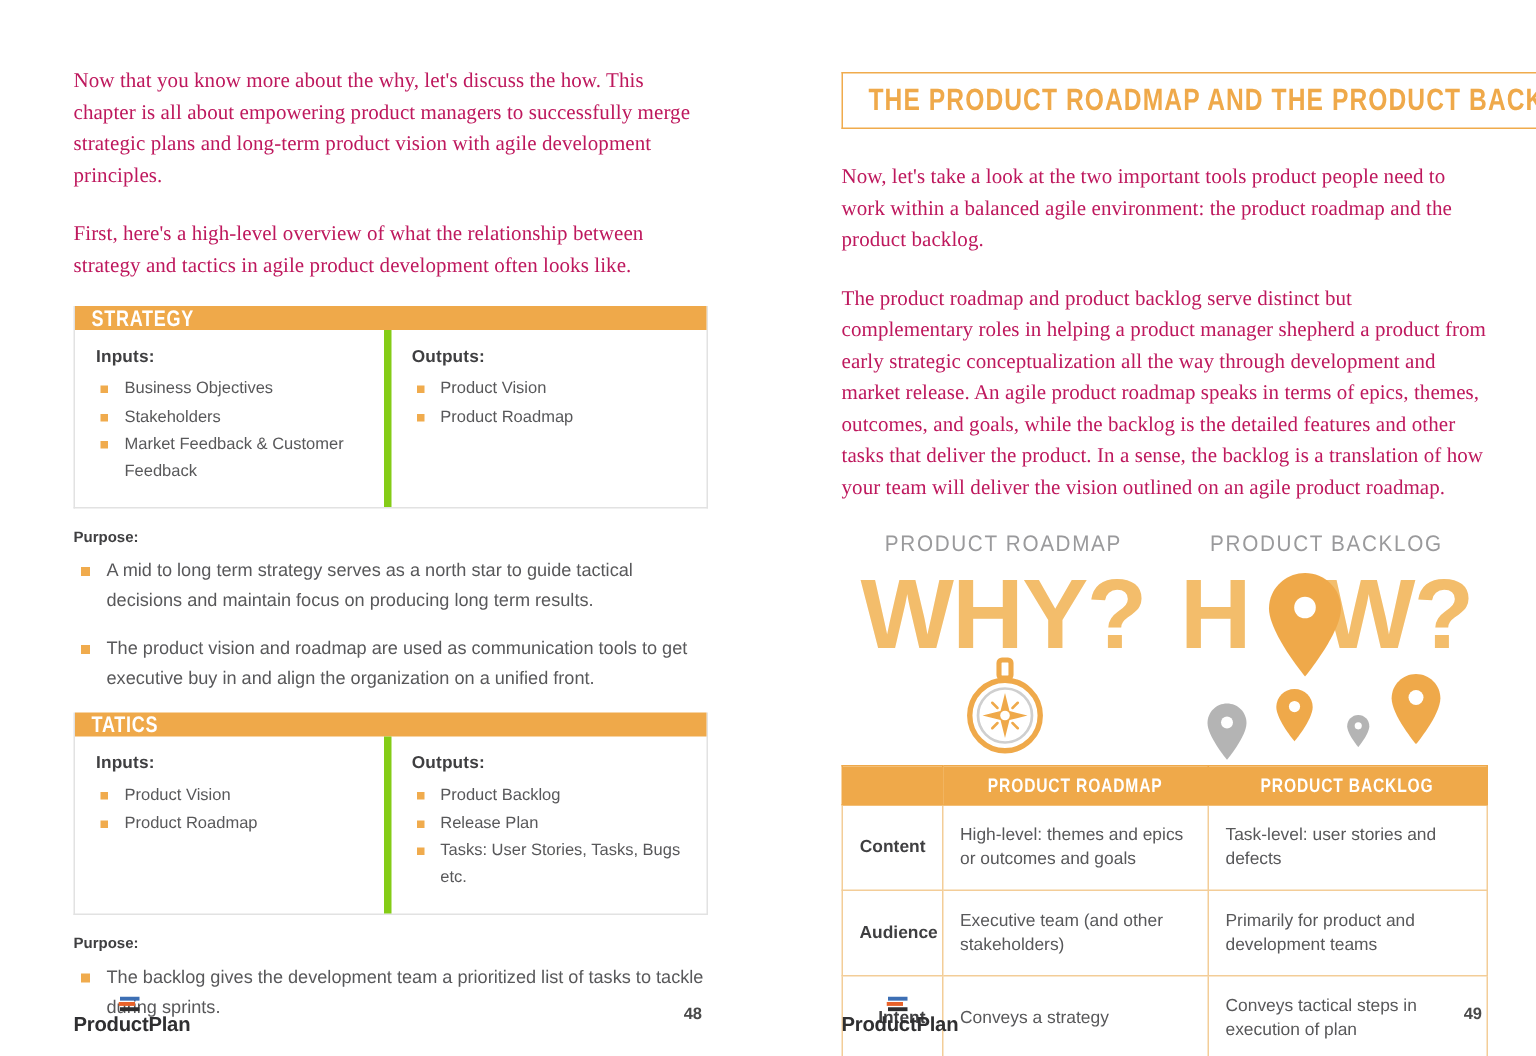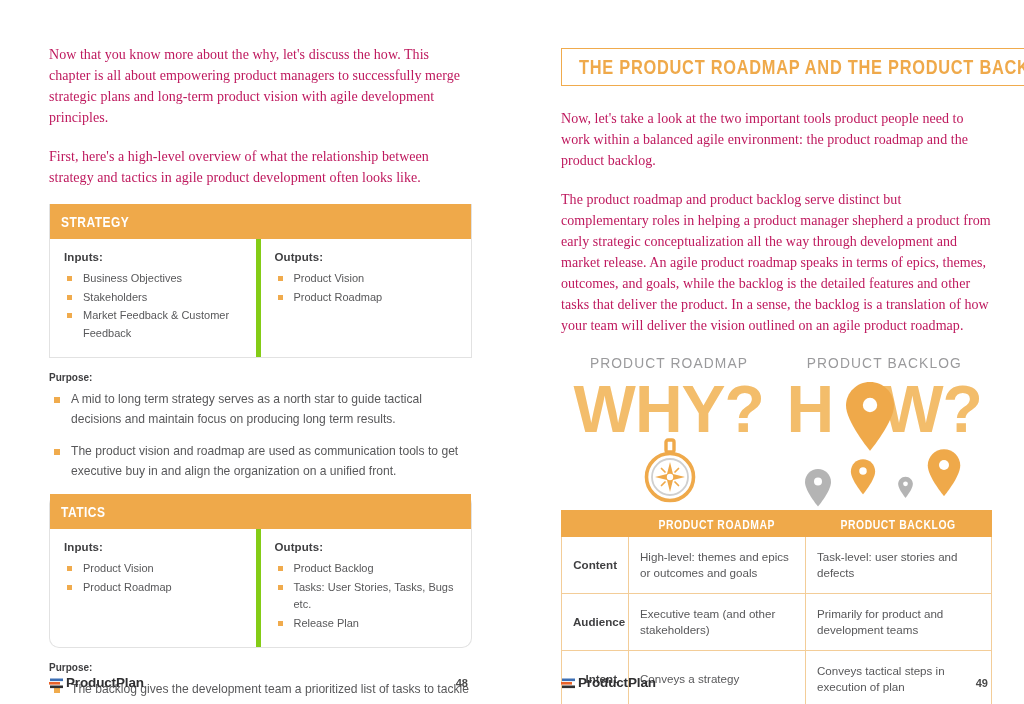--- a/index.html
+++ b/index.html
@@ -55,21 +55,21 @@
 
   
   .panel {
     border: 1px solid #e2e2e2;
     border-top: none;
     margin: 0 0 4px 0;
     background: #fff;
   }
   .panel-head {
     background: #efa94a;
-    height: 35px;
+    height: 16px;
     display: flex;
     align-items: center;
     padding-left: 11px;
   }
   .panel-head .cond {
     color: #ffffff;
     font-size: 15px;
   }
   .panel-cols {
     display: flex;
@@ -267,20 +267,21 @@
     right: 0;
     bottom: 14px;
     display: flex;
     align-items: center;
   }
   .footer.left-page  { padding: 0 44px 0 49px; }
   .footer.right-page { padding: 0 36px 0 49px; }
   .logo {
     display: flex;
     align-items: center;
+    flex-direction: column;
   }
   .logo-mark {
     width: 15px;
     height: 13px;
     margin-right: 2px;
     position: relative;
     top: 1px;
   }
   .logo-text {
     font-size: 13.5px;
@@ -329,38 +330,38 @@
         </div>
       </div>
     </div>
 
     <div class="purpose-title">Purpose:</div>
     <ul class="purpose">
       <li>A mid to long term strategy serves as a north star to guide tactical decisions and maintain focus on producing long term results.</li>
       <li>The product vision and roadmap are used as communication tools to get executive buy in and align the organization on a unified front.</li>
     </ul>
 
-    <div class="panel" style="margin-top:4px;border-radius:10px;">
+    <div class="panel" style="margin-top:4px;">
       <div class="panel-head">
         <span class="cond">TATICS</span>
       </div>
       <div class="panel-cols">
         <div class="panel-col divider">
           <div class="col-title">Inputs:</div>
           <ul class="sq">
             <li>Product Vision</li>
             <li>Product Roadmap</li>
           </ul>
         </div>
         <div class="panel-col">
           <div class="col-title">Outputs:</div>
           <ul class="sq">
             <li>Product Backlog</li>
+            <li>Release Plan</li>
             <li>Tasks: User Stories, Tasks, Bugs etc.</li>
-            <li>Release Plan</li>
           </ul>
         </div>
       </div>
     </div>
 
     <div class="purpose-title">Purpose:</div>
     <ul class="purpose">
       <li>The backlog gives the development team a prioritized list of tasks to tackle during sprints.</li>
 
     </ul>

